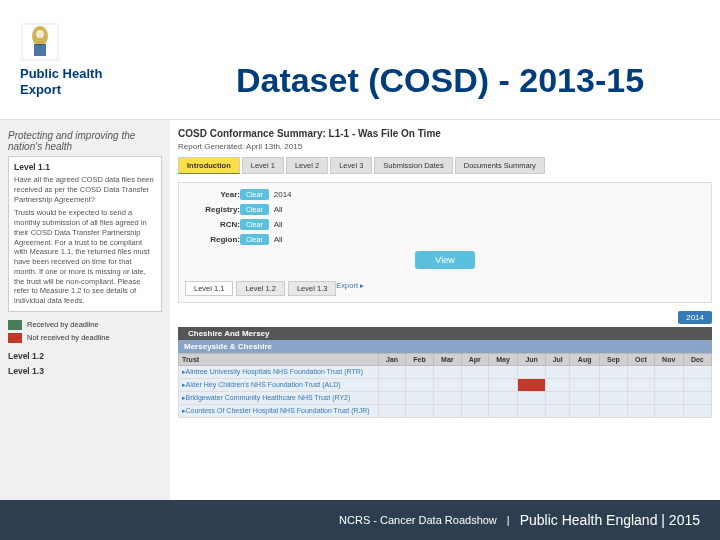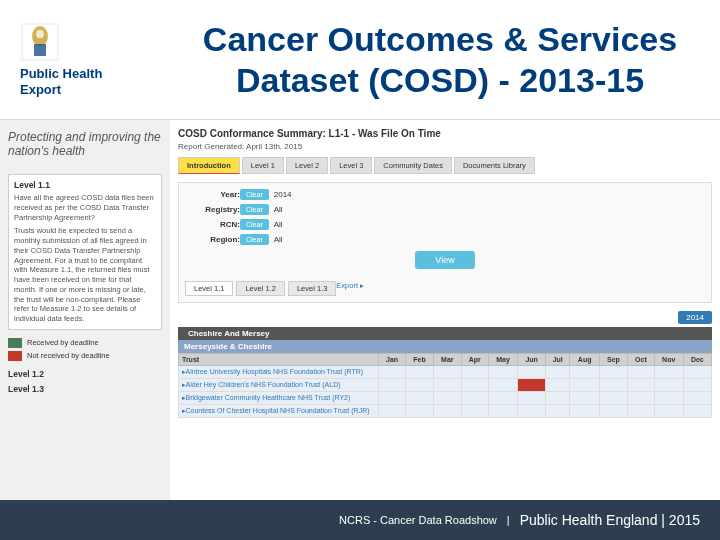--- a/index.html
+++ b/index.html
@@ -61,22 +61,22 @@
     
     .sidebar {
       width: 170px;
       background: #f0f0f0;
       padding: 10px 8px;
       font-size: 9px;
     }
     .sidebar-subtitle {
       font-style: italic;
       color: #555;
-      font-size: 12px;
-      margin-bottom: 16px;
+      font-size: 10px;
+      margin-bottom: 4px;
     }
     .level-box {
       background: #fff;
       border: 1px solid #ccc;
       padding: 5px;
       margin-bottom: 6px;
       font-size: 8px;
     }
     .level-title {
       font-weight: bold;
@@ -321,21 +321,21 @@
 
       <ellipse cx="20" cy="14" rx="8" ry="10" fill="#c5a028" opacity="0.8"></ellipse>
       <rect x="14" y="22" width="12" height="12" fill="#003d7c" opacity="0.7"></rect>
       <circle cx="20" cy="12" r="4" fill="#fff" opacity="0.6"></circle>
       <rect x="17" y="8" width="6" height="8" fill="#fff" opacity="0.3"></rect>
     </svg>
     <span class="logo-text-phe">Public Health</span>
     <span class="logo-text-england">Export</span>
   </div>
   <div class="header-title">
-    <span>Cancer Outcomes &amp; Services</span><br>
+    <br>
     <span>Dataset (COSD) -  2013-15</span>
   </div>
 </div>
 
 <div class="main">
 
   <div class="sidebar">
     <div class="sidebar-subtitle">Protecting and improving the nation's health</div>
     <div class="level-box">
       <div class="level-title">Level 1.1</div>
@@ -358,22 +358,22 @@
 
   <div class="content">
     <div class="conformance-title">COSD Conformance Summary: L1-1 - Was File On Time</div>
     <div class="report-generated">Report Generated: April 13th, 2015</div>
 
     <div class="tabs">
       <div class="tab active">Introduction</div>
       <div class="tab">Level 1</div>
       <div class="tab">Level 2</div>
       <div class="tab">Level 3</div>
-      <div class="tab">Community Dates</div>
-      <div class="tab">Documents Library</div>
+      <div class="tab">Submission Dates</div>
+      <div class="tab">Documents Summary</div>
     </div>
 
     <div class="filters">
       <div class="filter-row">
         <span class="filter-label">Year:</span>
         <button class="filter-btn">Clear</button>
         <span class="filter-value">2014</span>
       </div>
       <div class="filter-row">
         <span class="filter-label">Registry:</span>

